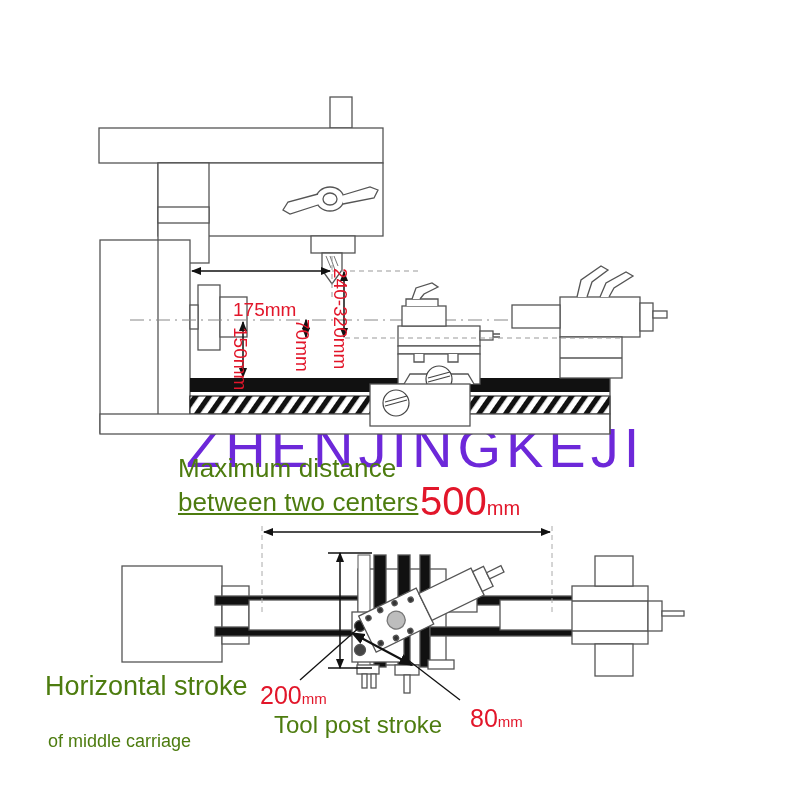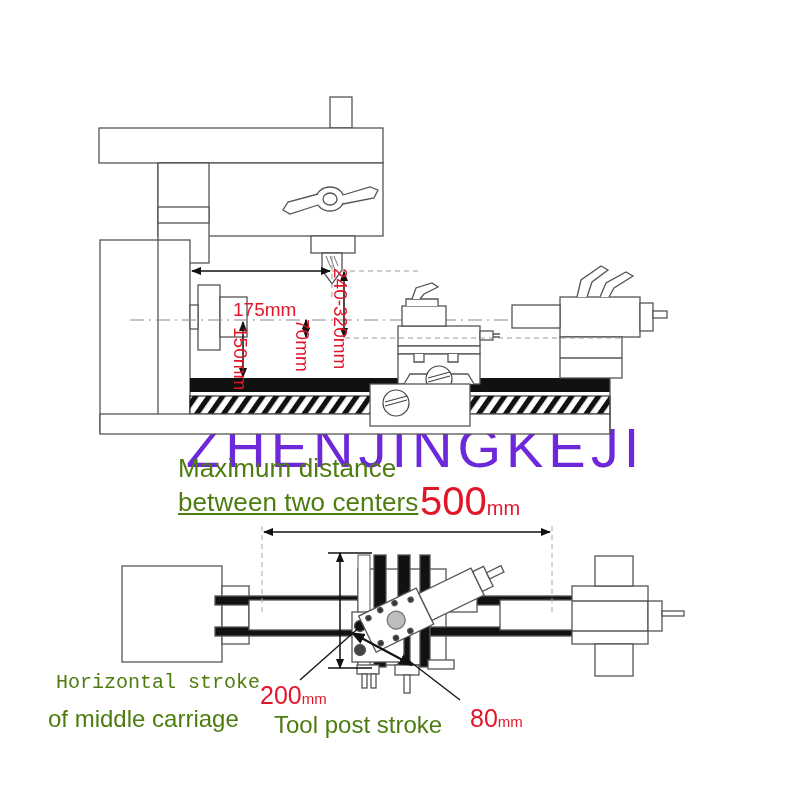--- a/index.html
+++ b/index.html
@@ -20,22 +20,22 @@
   .t-175{left:233px;top:252px;font-size:19px;margin-top:48px;}
   .t-150{left:250px;top:327px;font-size:19px;transform-origin:0 0;transform:rotate(90deg);}
   .t-70 {left:312px;top:319px;font-size:19px;transform-origin:0 0;transform:rotate(90deg);}
   .t-240{left:350px;top:268px;font-size:19px;transform-origin:0 0;transform:rotate(90deg);}
 
   .t-maxdist{left:178px;top:455px;font-size:26px;letter-spacing:.1px;}
   .t-maxdist2{left:178px;top:489px;font-size:26px;letter-spacing:.1px;text-decoration:underline;}
   .t-500{left:420px;top:481px;font-size:40px;font-weight:400;}
   .t-500 .u{font-size:20px;}
 
-  .t-hs1{left:56px;top:673px;font-size:20px;font-family:Liberation Mono, monospace;}
-  .t-hs2{left:48px;top:707px;font-size:24px;}
+  .t-hs1{left:45px;top:673px;font-size:27px;}
+  .t-hs2{left:48px;top:732px;font-size:18px;}
   .t-200{left:260px;top:683px;font-size:25px;}
   .t-200 .u{font-size:15px;}
   .t-tps{left:274px;top:713px;font-size:24px;}
   .t-80{left:470px;top:706px;font-size:25px;text-align:center;}
   .t-80 .u{font-size:15px;}
 
   .watermark{
     position:absolute;left:186px;top:415px;
     font-size:56px;letter-spacing:5px;color:#6d28d9;
     font-family:"Liberation Sans","DejaVu Sans",sans-serif;

